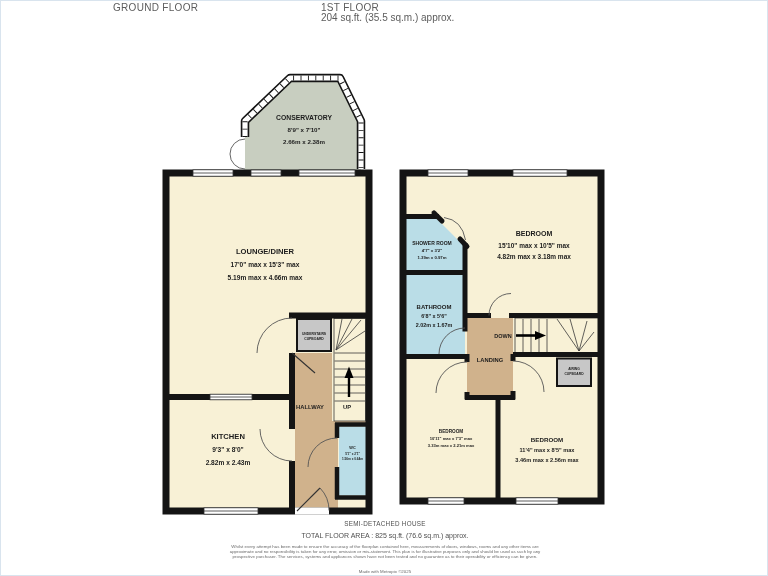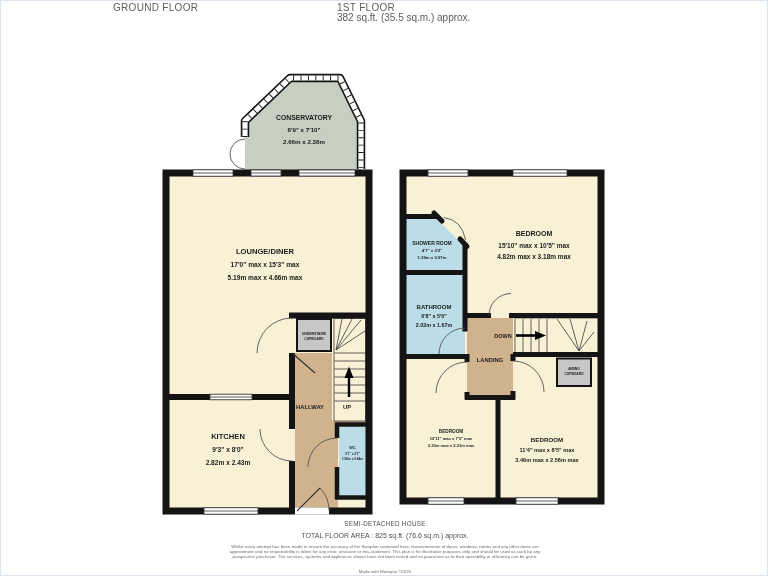--- a/index.html
+++ b/index.html
@@ -23,23 +23,23 @@
   .winline{stroke:#333;stroke-width:0.8;}
 </style>
 </head>
 <body>
 
 <div class="page">
 
   <div class="hdr" style="left:112px;top:2px">
     <div class="t">GROUND FLOOR</div>
   </div>
-  <div class="hdr" style="left:336px;top:2px">
+  <div class="hdr" style="left:320px;top:2px">
     <div class="t">1ST FLOOR</div>
-    <div>382 sq.ft. (35.5 sq.m.) approx.</div>
+    <div>204 sq.ft. (35.5 sq.m.) approx.</div>
   </div>
 
   <svg class="plan-svg" width="768" height="576" viewBox="0 0 768 576">
 
     <g>
 
       <polygon points="244,120 289,77 339,77 360,120 360,170 244,170" fill="#c8cec0"></polygon>
       <g>
         <path d="M244,136 L244,120 L289,77 L339,77 L360,120 L360,168" stroke="#141414" stroke-width="8.5" fill="none" stroke-linejoin="round"></path>
         <path d="M244,136 L244,120 L289,77 L339,77 L360,120 L360,168" stroke="#ffffff" stroke-width="5.2" fill="none" stroke-linejoin="round"></path>

